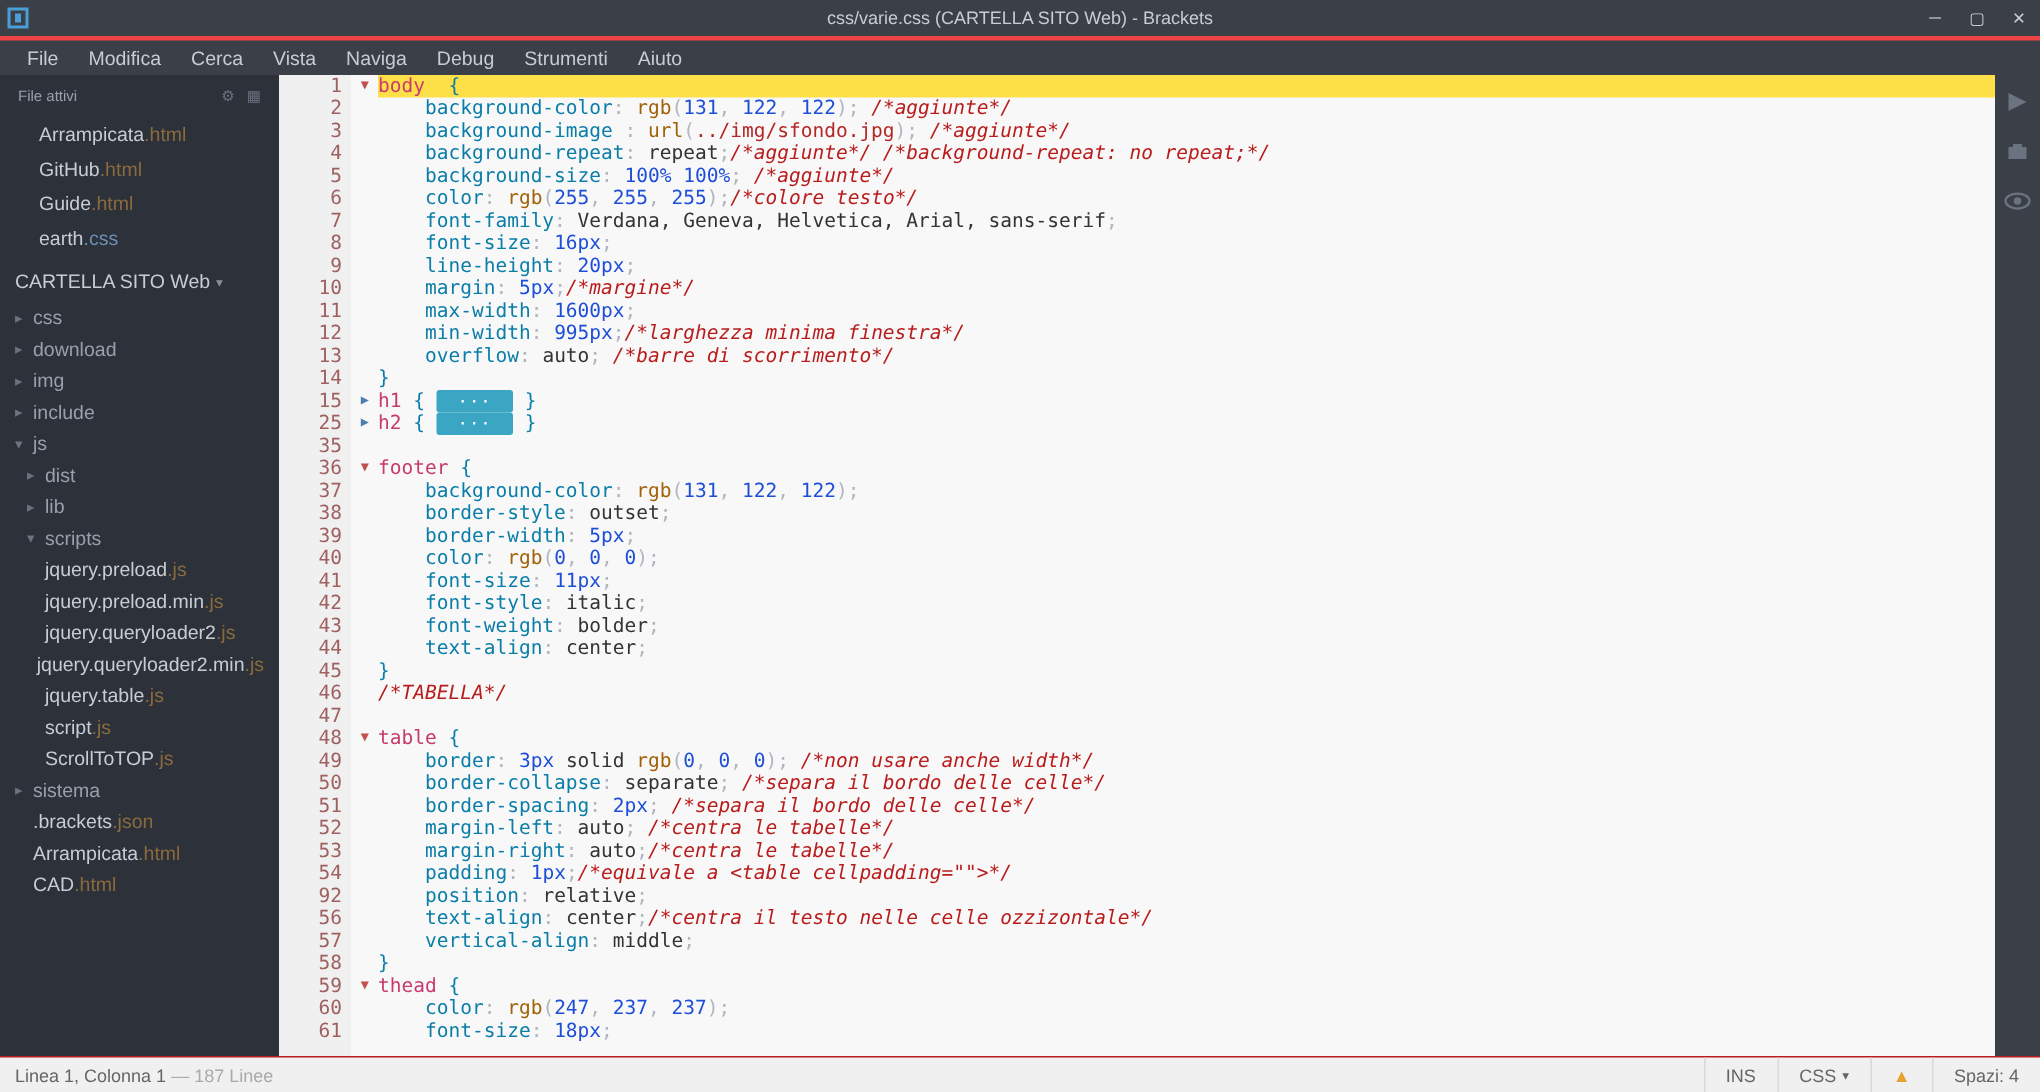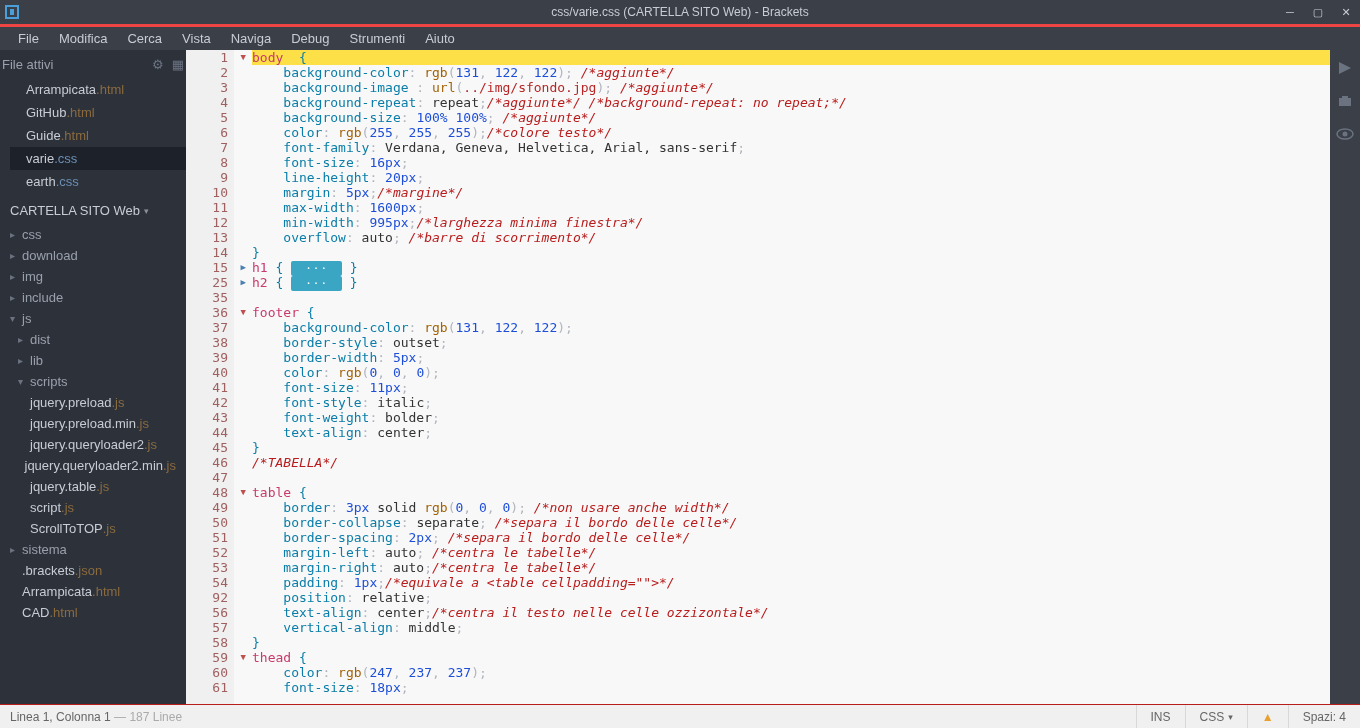--- a/index.html
+++ b/index.html
@@ -14,21 +14,21 @@
 
 
 .menubar { height: 26px; background: #3a3f48; display: flex; align-items: center; padding: 0 8px; border-top: 3px solid #ef4444; }
 .menubar span { color: #c8ccd4; padding: 4px 10px; font-size: 13px; cursor: default; }
 
 
 .main { display: flex; height: calc(728px - 24px - 26px - 24px); }
 
 
 .sidebar { width: 186px; background: #2c313a; display: flex; flex-direction: column; overflow: hidden; }
-.sidebar .section-hdr { height: 28px; display: flex; align-items: center; padding: 0 2px; color: #9aa0ab; font-size: 13px; justify-content: space-between; }
+.sidebar .section-hdr { height: 28px; display: flex; align-items: center; padding: 0 12px; color: #9aa0ab; font-size: 10px; justify-content: space-between; }
 .sidebar .section-hdr .hicons { display: flex; gap: 8px; color: #6b7280; }
 .sidebar .filelist { padding-left: 10px; }
 .sidebar .filelist div { padding: 4px 10px 4px 16px; font-size: 13px; color: #c8ccd4; cursor: default; white-space: nowrap; overflow: hidden; text-overflow: ellipsis; }
 .sidebar .filelist div.active { background: #1d222a; }
 .fn-base { color: #c8ccd4; }
 .fn-ext { color: #8b6b3e; }
 .fn-ext-css { color: #6b8fb5; }
 
 .sidebar .proj-hdr { padding: 10px 10px 6px; color: #c8ccd4; font-size: 13px; display: flex; align-items: center; gap: 4px; }
 .sidebar .tree { font-size: 13px; }
@@ -103,21 +103,20 @@
       <span>File attivi</span>
       <span class="hicons">
         <span>⚙</span>
         <span>▦</span>
       </span>
     </div>
     <div class="filelist" id="working-files">
         <div><span class="fn-base">Arrampicata</span><span class="fn-ext">.html</span></div>
         <div><span class="fn-base">GitHub</span><span class="fn-ext">.html</span></div>
         <div><span class="fn-base">Guide</span><span class="fn-ext">.html</span></div>
-        <div class="active"><span class="fn-base">varie</span><span class="fn-ext-css">.css</span></div>
         <div><span class="fn-base">earth</span><span class="fn-ext-css">.css</span></div>
       </div>
     <div class="proj-hdr">
       <span>CARTELLA SITO Web</span>
       <span style="font-size:9px;color:#8b909a;">▾</span>
     </div>
     <div class="tree" id="tree">
         <div class="node">
           <span class="arrow">▸</span>
           <span>css</span>

